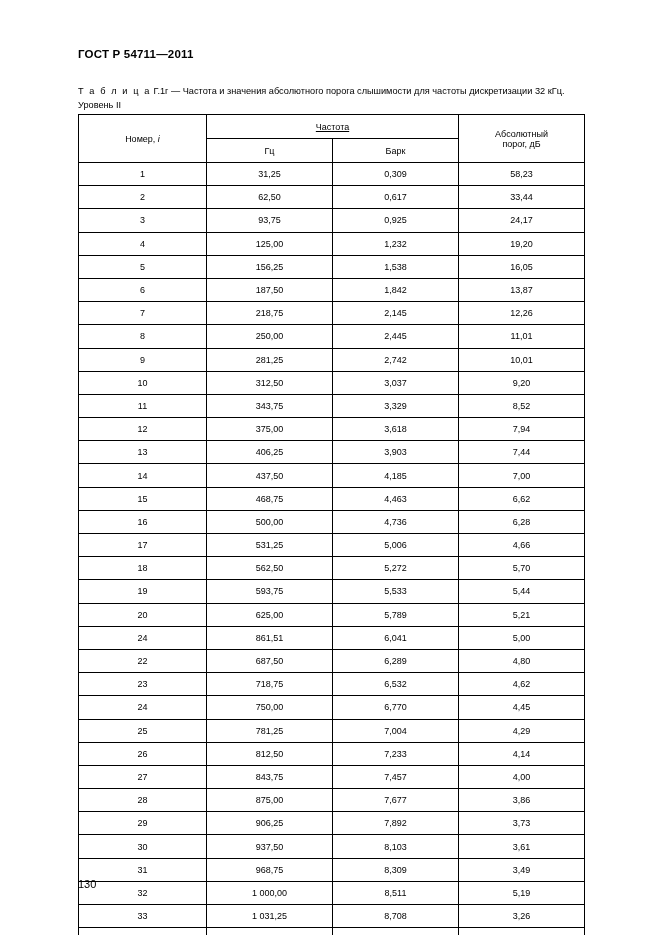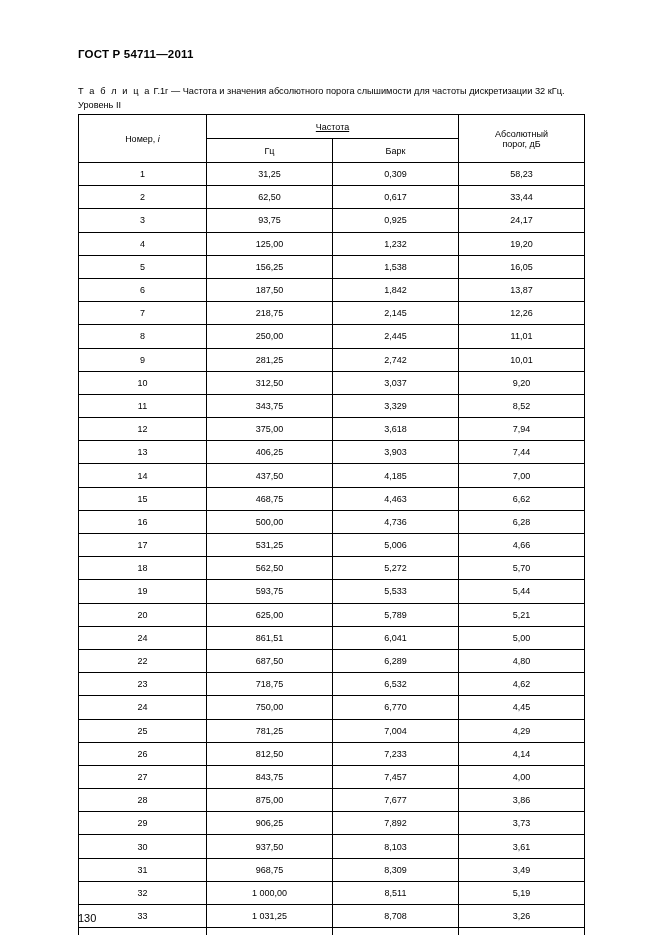--- a/index.html
+++ b/index.html
@@ -72,21 +72,21 @@
   .hdr-freq {
     vertical-align: middle;
     text-decoration: underline;
   }
   .italic-i {
     font-style: italic;
   }
   .page-number {
     position: absolute;
     left: 78px;
-    top: 912px;
+    top: 878px;
     font-size: 11px;
   }
 </style>
 </head>
 <body>
 
 <div class="page">
 
   <div class="std-header">ГОСТ Р 54711—2011</div>
 

